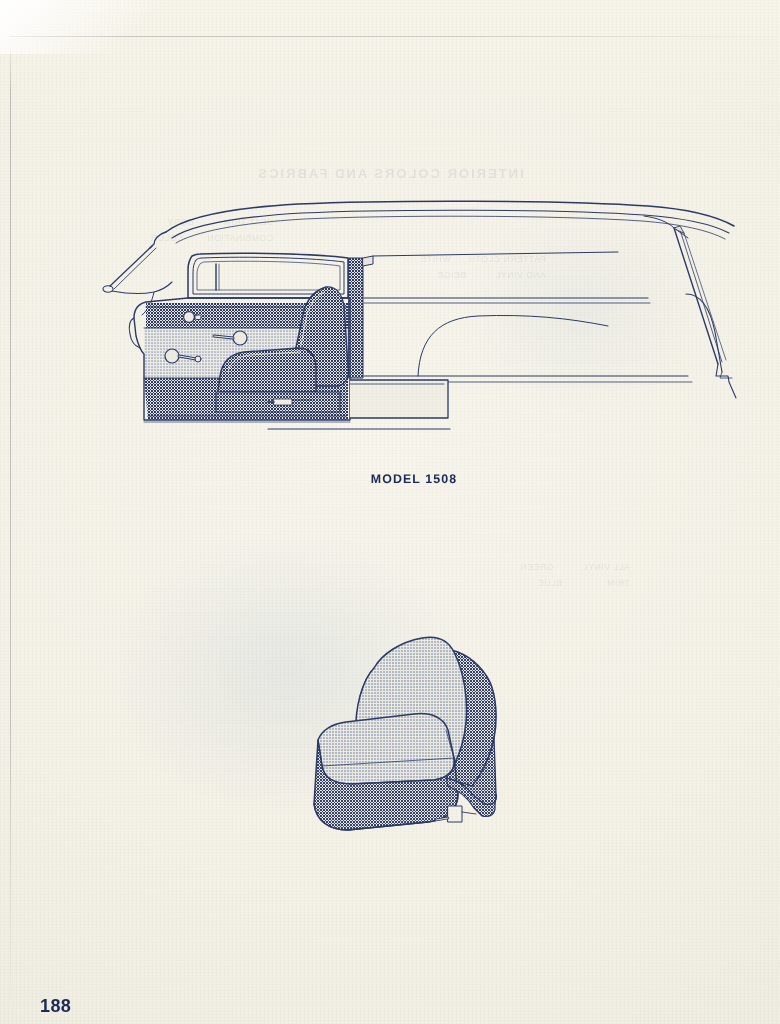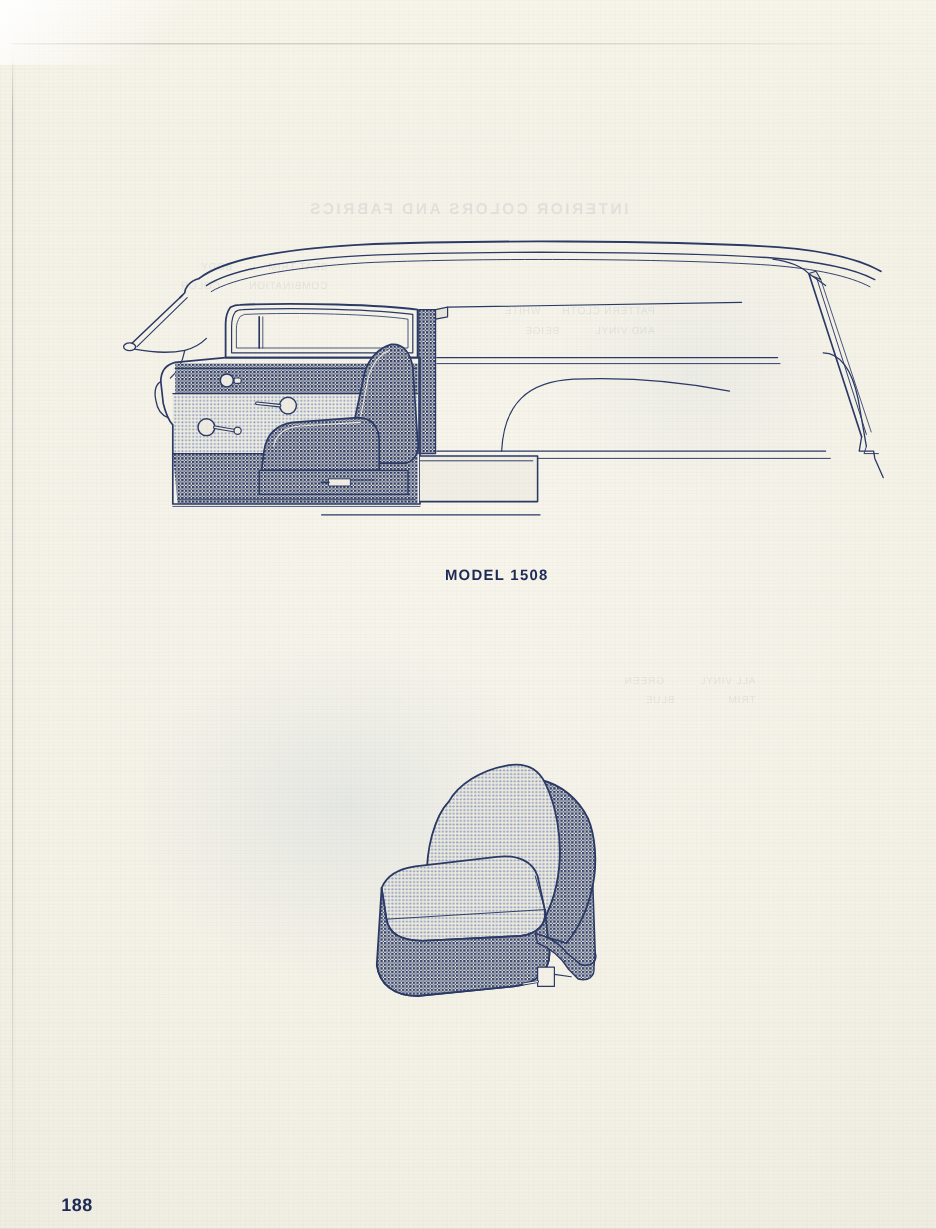--- a/index.html
+++ b/index.html
@@ -125,23 +125,22 @@
   .caption .line2 { letter-spacing: 1.1px; margin-left: 48px; }
 
   
   .folio {
     position: absolute;
     left: 40px;
     top: 996px;
     color: #1d2a55;
     font-family: "Liberation Sans", sans-serif;
     font-weight: bold;
-    font-size: 15px;
+    font-size: 18px;
     letter-spacing: .4px;
-    margin-left: 11px;
   }
 
   
   .ink-soft { filter: blur(.18px); }
 </style>
 </head>
 <body>
 
 <div class="page">
 

